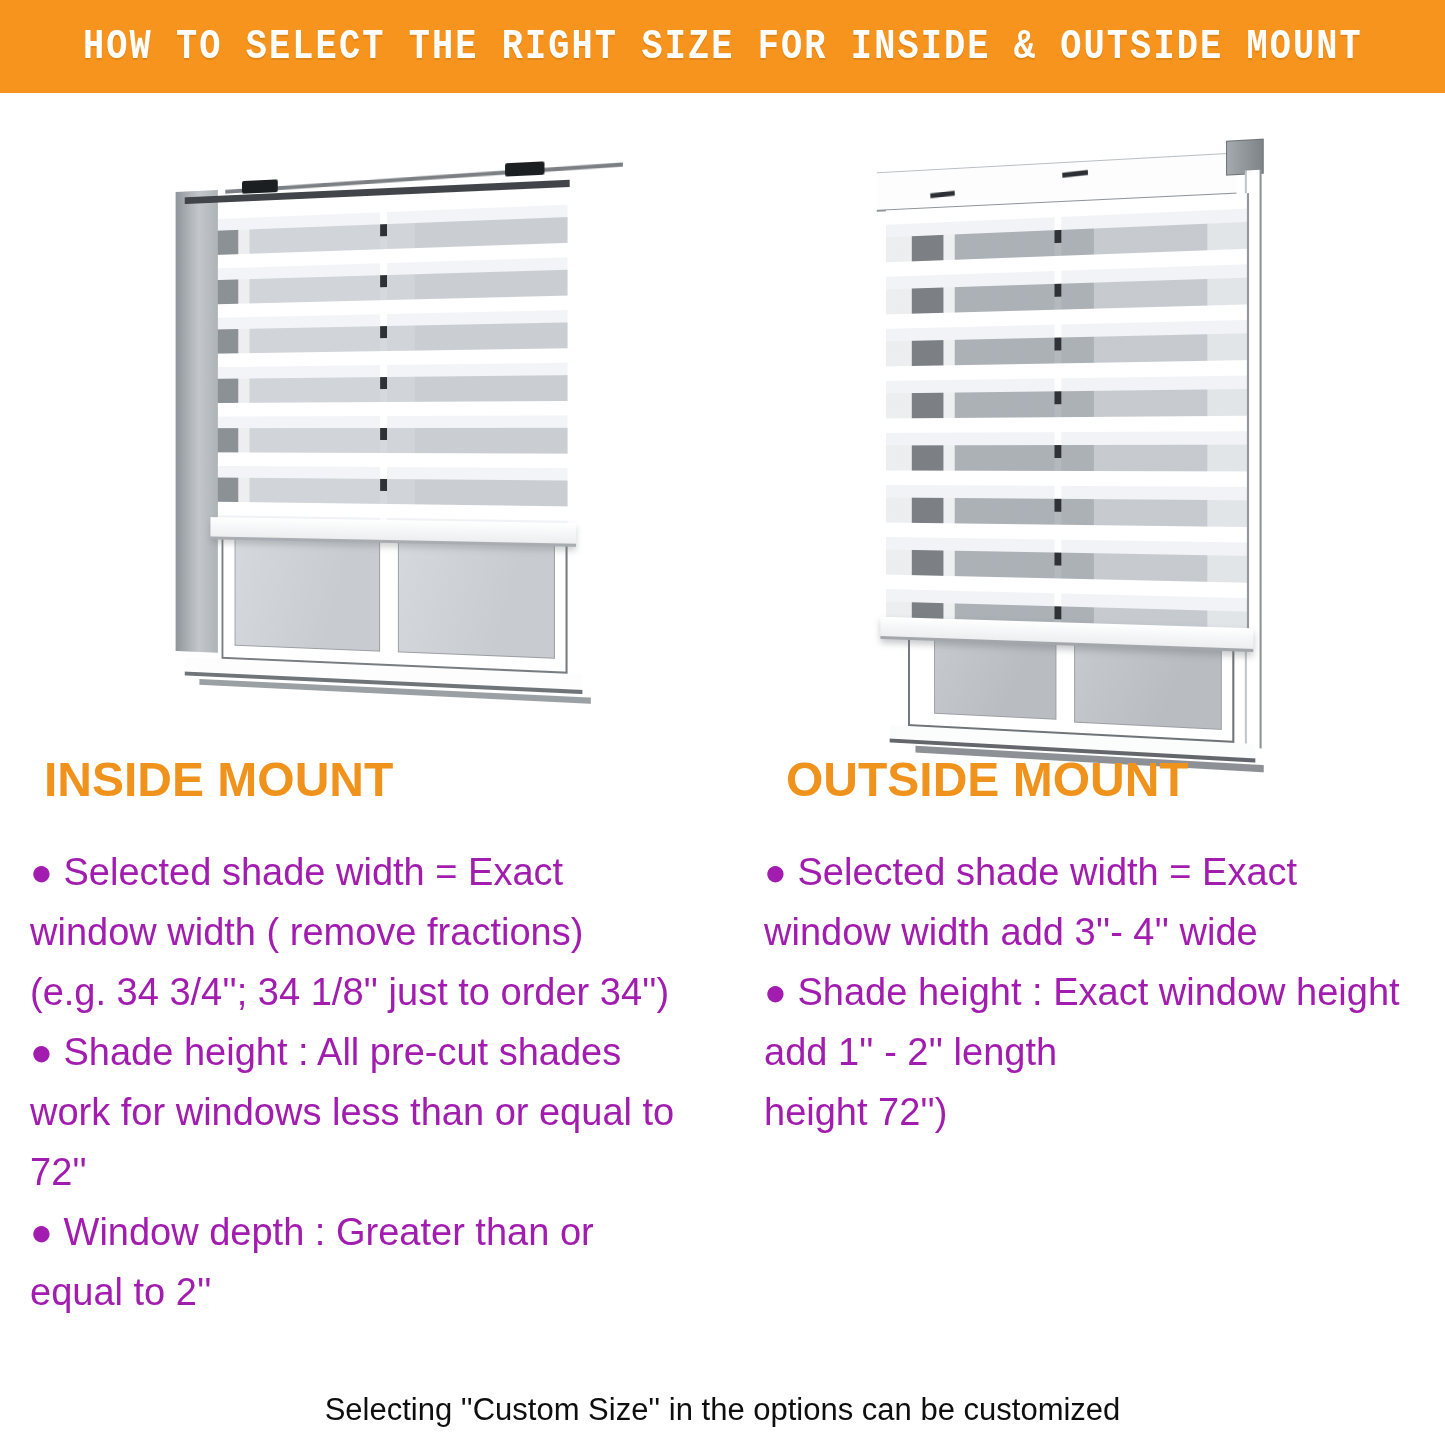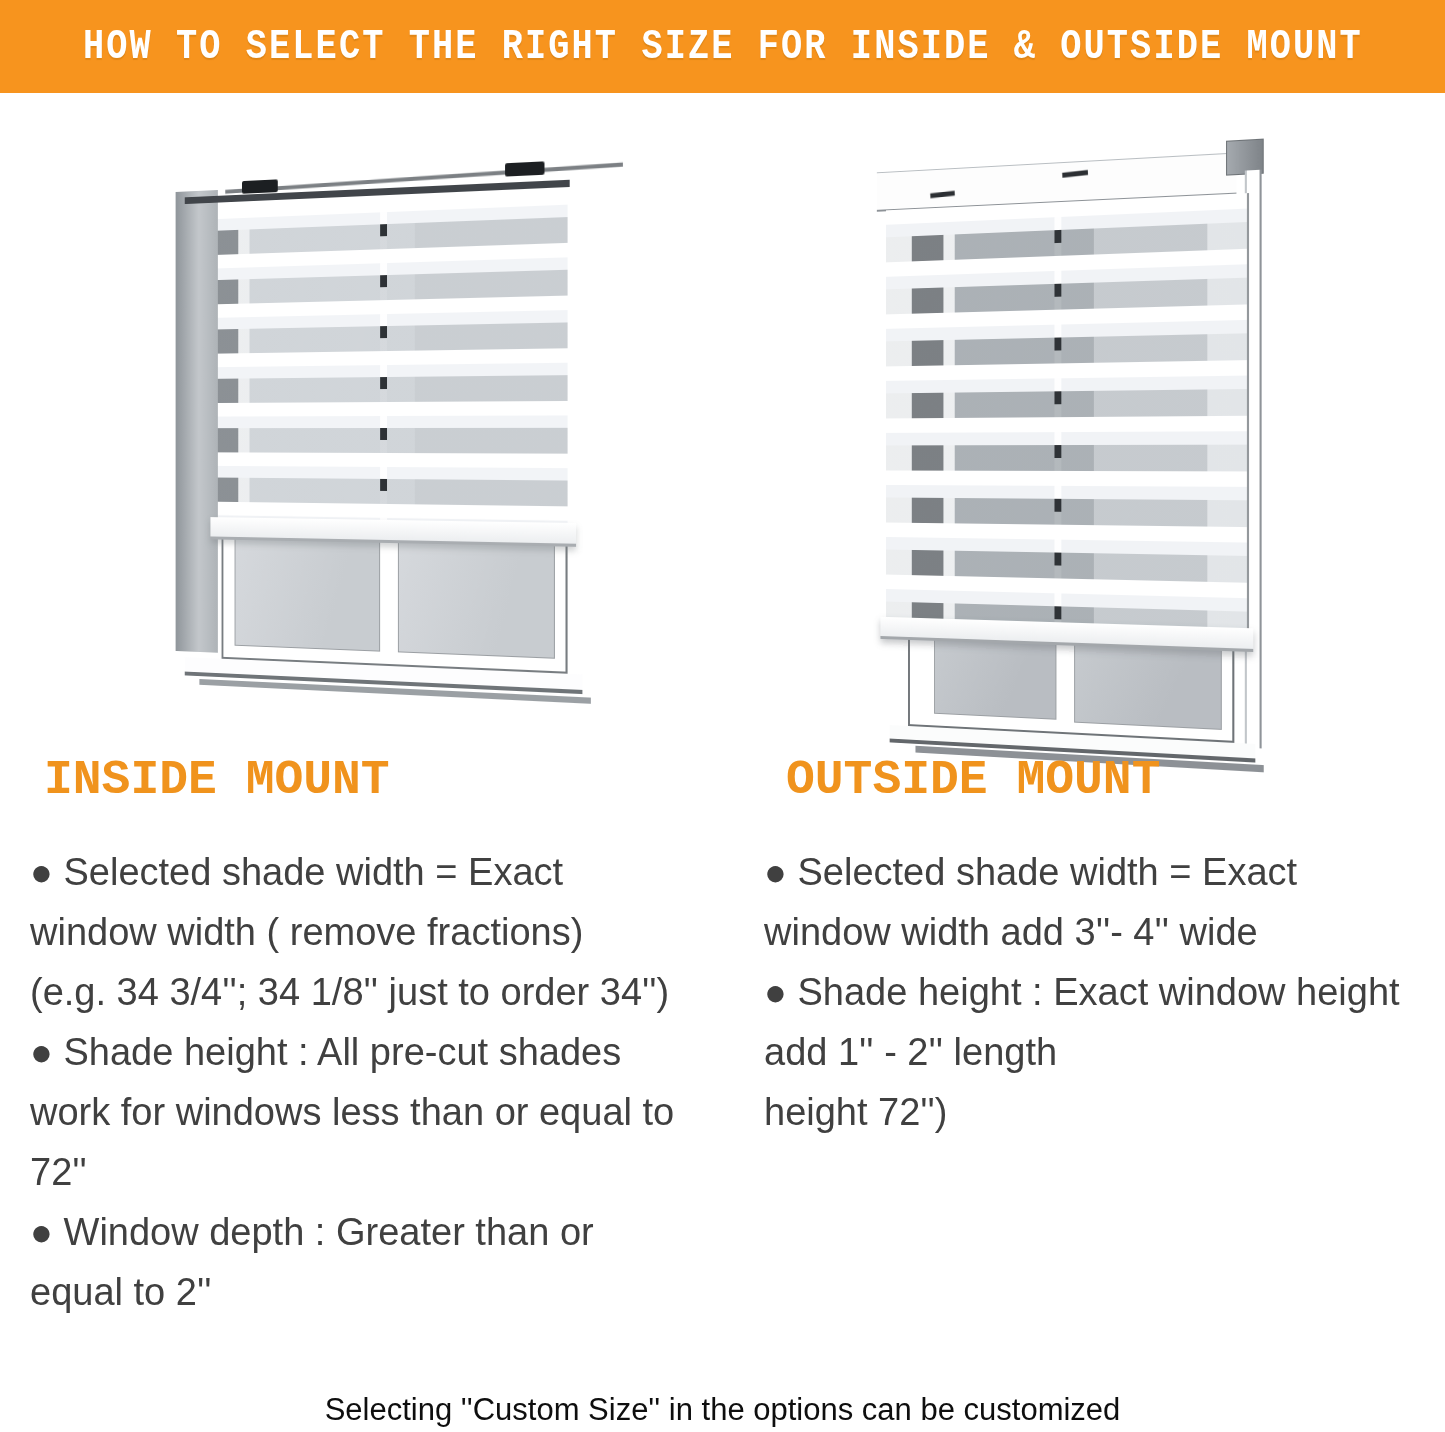--- a/index.html
+++ b/index.html
@@ -40,34 +40,33 @@
 
   
   .mount-heading {
     position: absolute;
     margin: 0;
     color: #F0931D;
     font-size: 48px;
     font-weight: 700;
     line-height: 1;
     white-space: nowrap;
-    font-family: Liberation Mono, monospace;
   }
   .heading-inside  { left: 44px;  top: 756px; }
   .heading-outside { left: 786px; top: 756px; }
 
   
   .col { position: absolute; top: 842px; }
   .col-left  { left: 30px; }
   .col-right { left: 764px; }
   .tline {
     font-size: 38px;
     line-height: 60px;
     white-space: nowrap;
-    color: #404040;
+    color: #a21caf;
   }
 
   
   .footer-note {
     position: absolute;
     left: 0; top: 1392px;
     width: 1445px;
     text-align: center;
     font-size: 31px;
     color: #0e0e0e;

